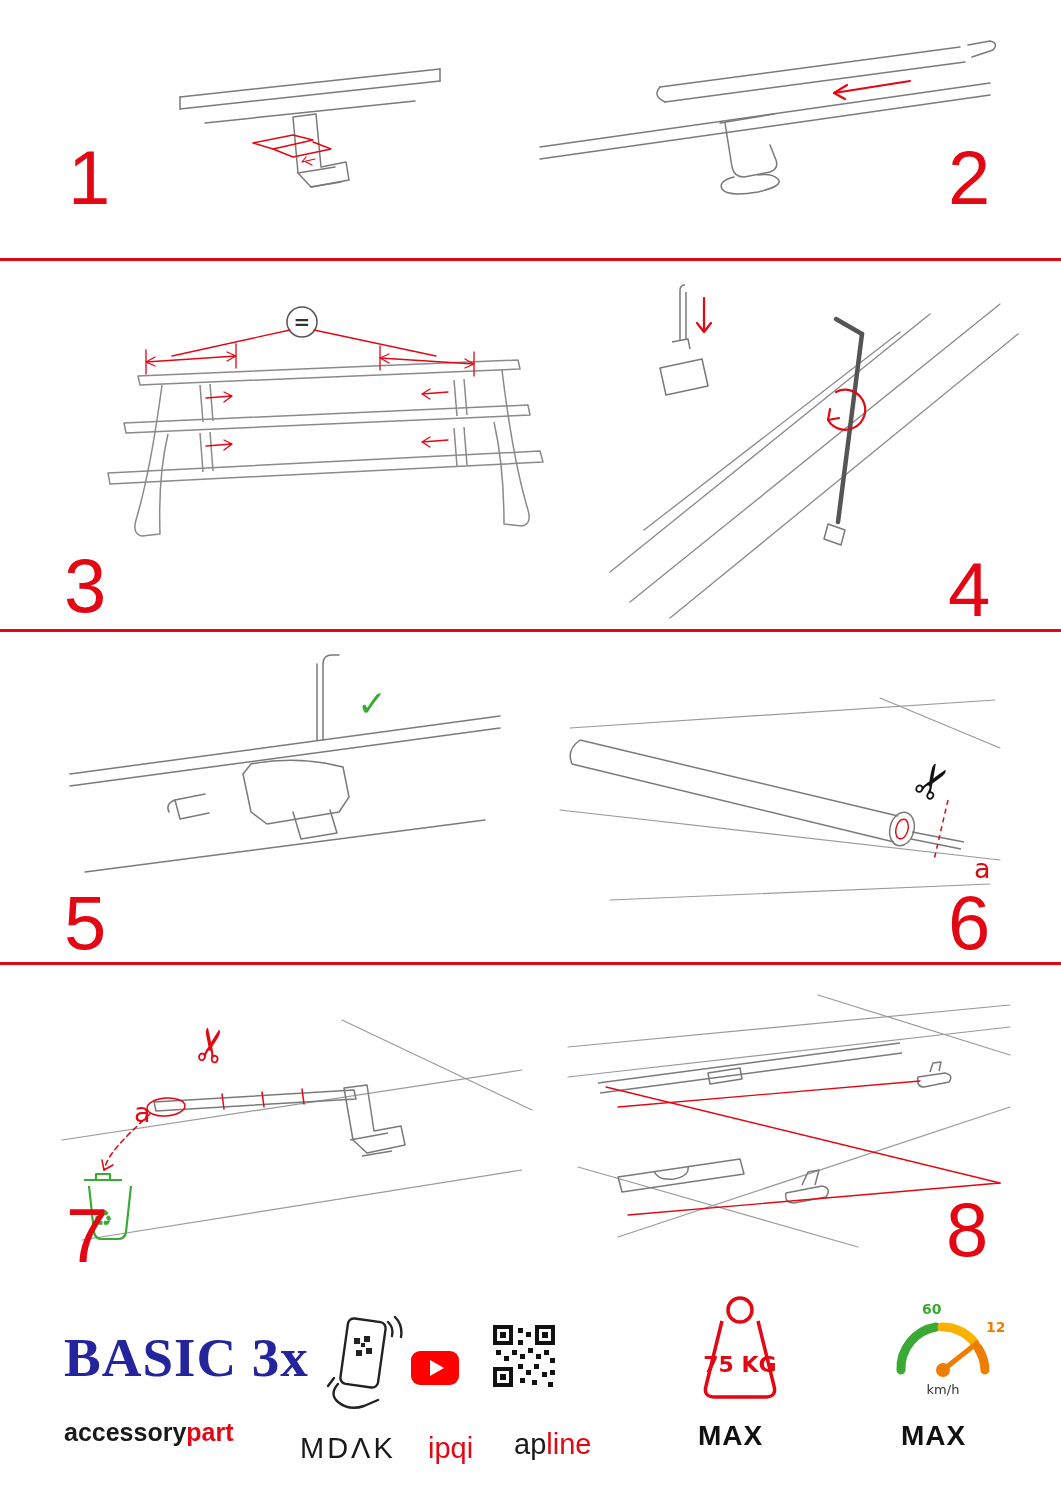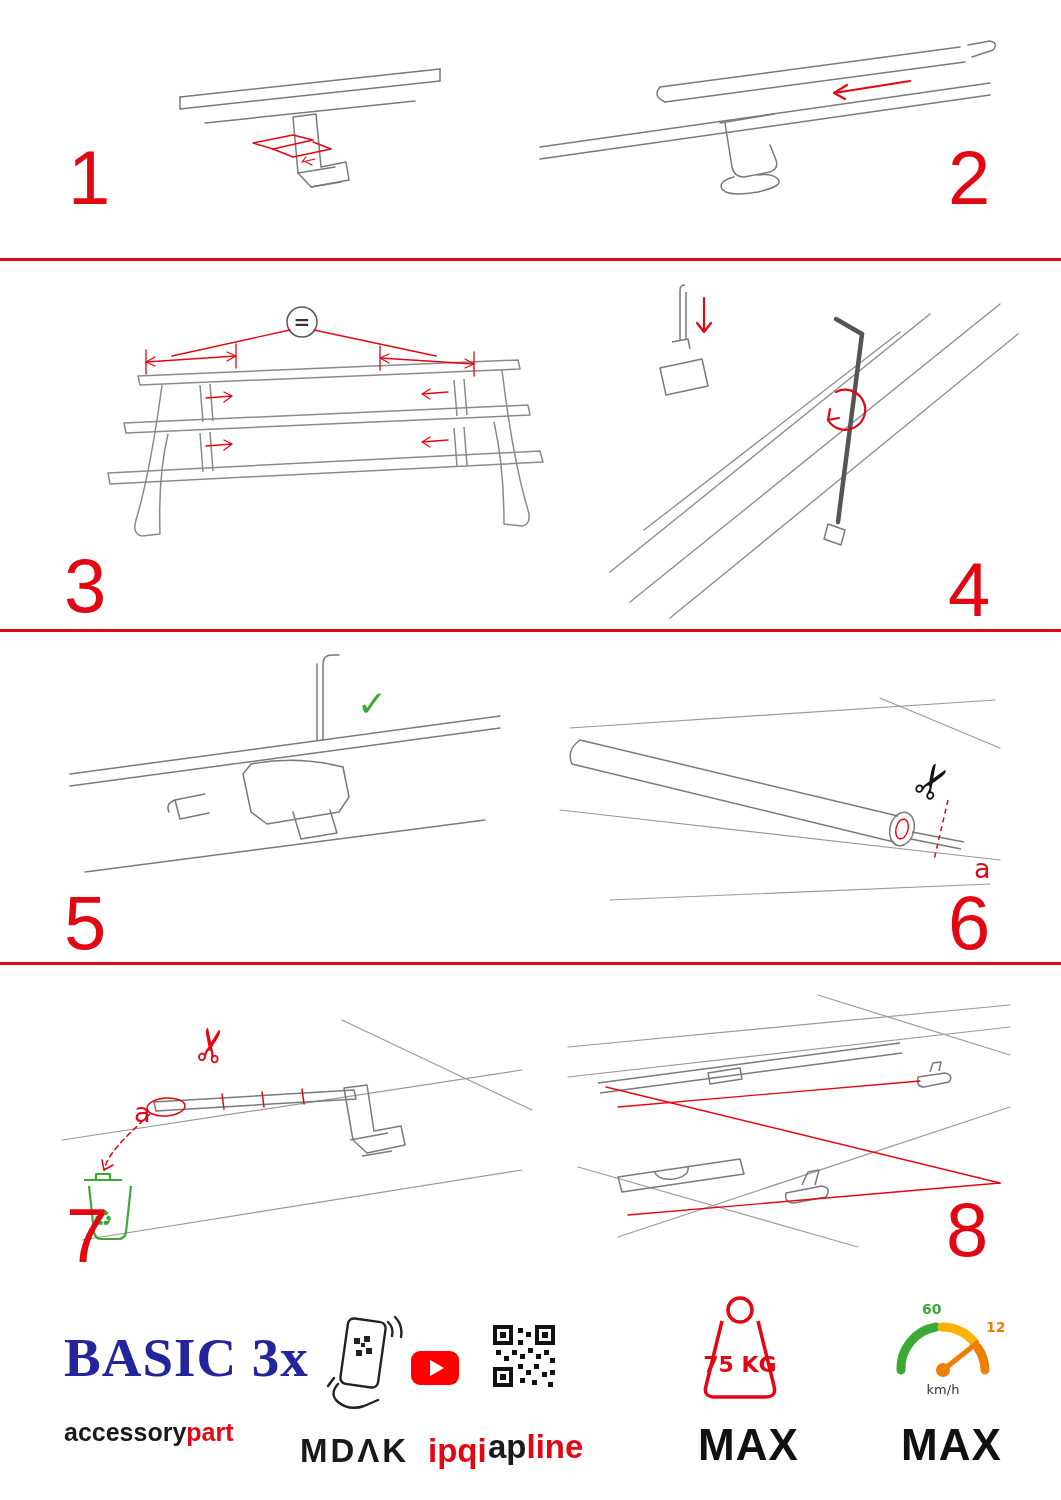--- a/index.html
+++ b/index.html
@@ -16,22 +16,22 @@
   .ill{position:absolute}
   svg text{font-family:"DejaVu Sans",sans-serif}
   .brand-title{
     position:absolute;left:64px;top:1326px;font-size:55px;font-weight:700;
     color:#24249c;letter-spacing:1px;font-family:Liberation Serif, serif;
   }
   .brand-sub{position:absolute;left:64px;top:1418px;font-size:25px;font-weight:700}
   .brand-sub .black{color:#1a1a1a}
   .red{color:#e30613}
   .black{color:#1a1a1a}
-  .partner-label{position:absolute;font-size:33px;font-weight:700;color:#1a1a1a}
-  .max-label{position:absolute;font-size:44px;font-weight:700;color:#111;letter-spacing:1px}
+  .partner-label{position:absolute;font-size:29px;font-weight:400;color:#1a1a1a}
+  .max-label{position:absolute;font-size:28px;font-weight:700;color:#111;letter-spacing:1px}
 </style>
 </head>
 <body>
 
 <div id="page">
 
   <div class="step-num" style="left:68px;top:140px">1</div>
 
   <svg class="ill" style="left:165px;top:55px" width="290" height="180" viewBox="0 0 290 180">
     <g stroke="#7a7a7a" fill="none" stroke-width="1.5" stroke-linejoin="round" stroke-linecap="round">
@@ -279,21 +279,21 @@
       <rect x="26" y="40" width="5" height="5"></rect>
       <rect x="34" y="46" width="5" height="5"></rect>
       <rect x="42" y="40" width="5" height="5"></rect>
       <rect x="50" y="48" width="5" height="5"></rect>
       <rect x="28" y="54" width="5" height="5"></rect>
       <rect x="40" y="56" width="5" height="5"></rect>
       <rect x="58" y="46" width="5" height="5"></rect>
       <rect x="56" y="58" width="5" height="5"></rect>
     </g>
   </svg>
-  <div class="partner-label" style="left:488px;top:1428px">
+  <div class="partner-label" style="left:514px;top:1428px">
     <span class="black">ap</span><span class="red">line</span>
   </div>
 
   <svg class="ill" style="left:682px;top:1292px" width="116" height="116" viewBox="0 0 116 116">
     <g stroke="#e30613" fill="none" stroke-width="3.5" stroke-linejoin="round">
       <circle cx="58" cy="18" r="12"></circle>
       <path d="M40,29 L24,94 q-3,11 9,11 l50,0 q12,0 9,-11 L76,29"></path>
     </g>
     <text x="58" y="80" text-anchor="middle" font-size="22" font-weight="bold" fill="#e30613">75 KG</text>
   </svg>

